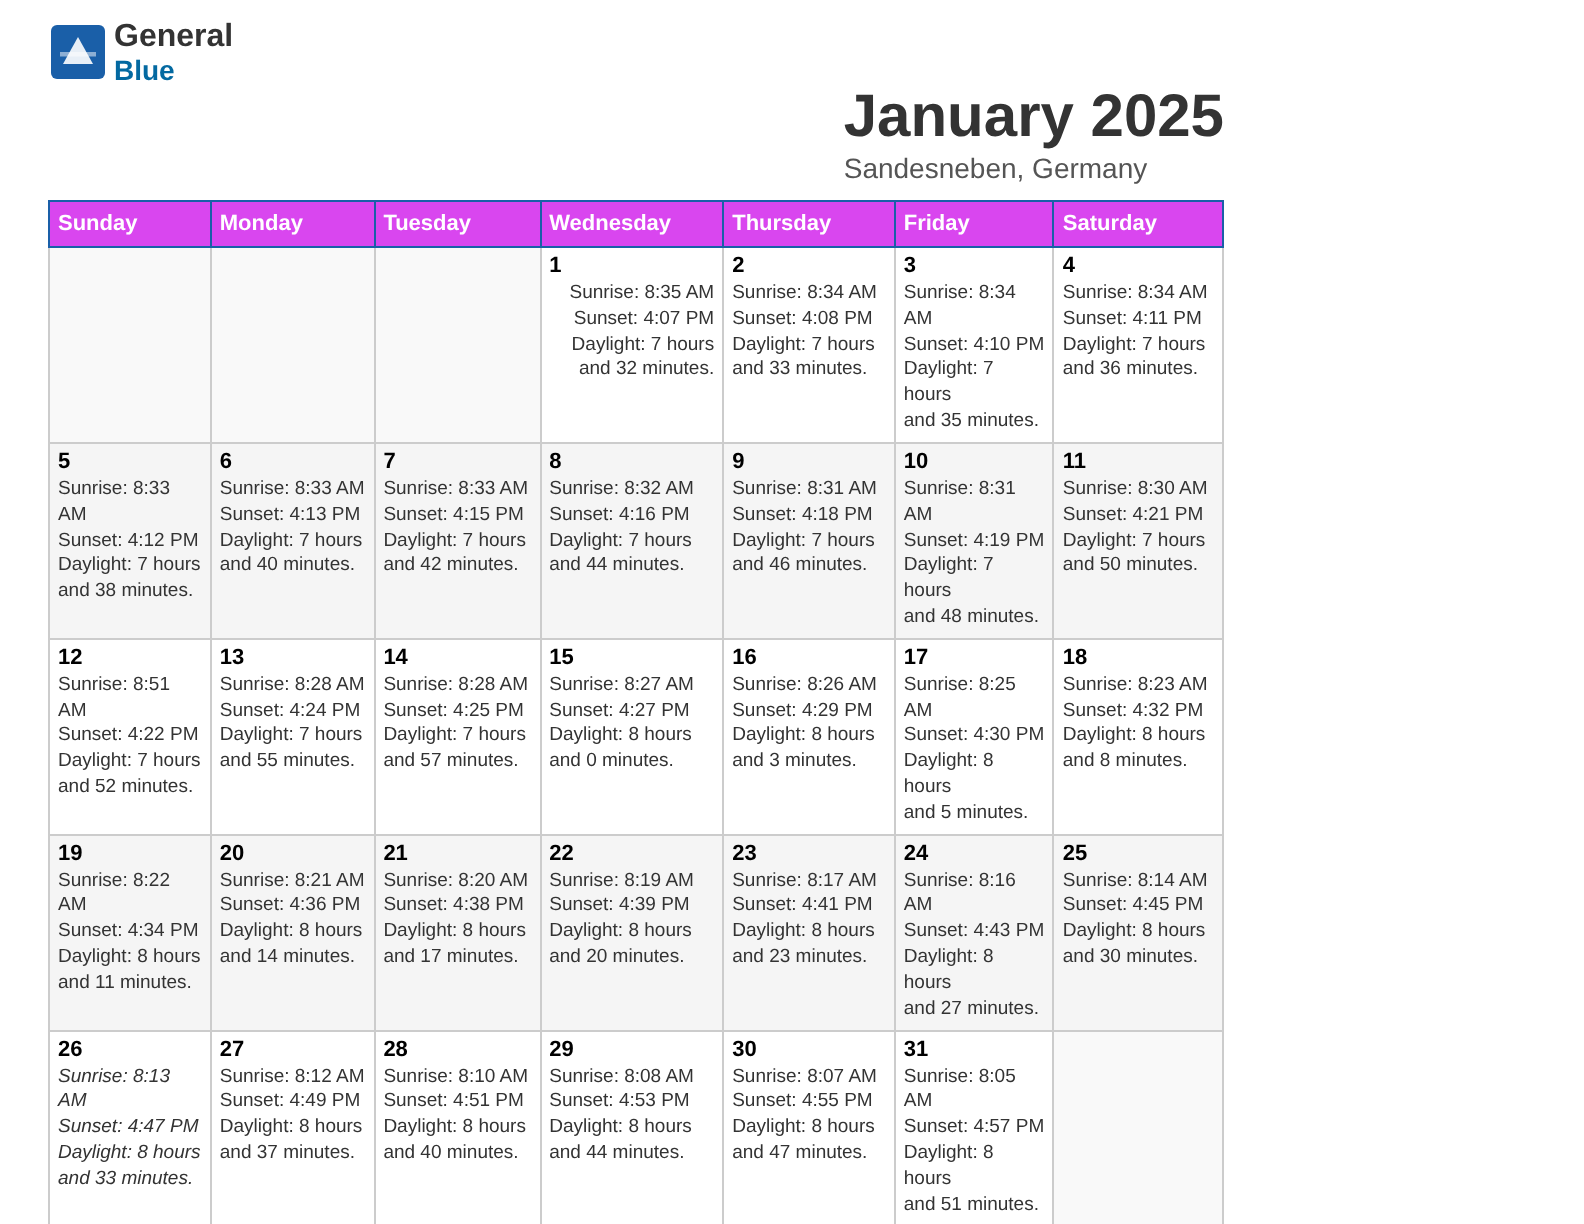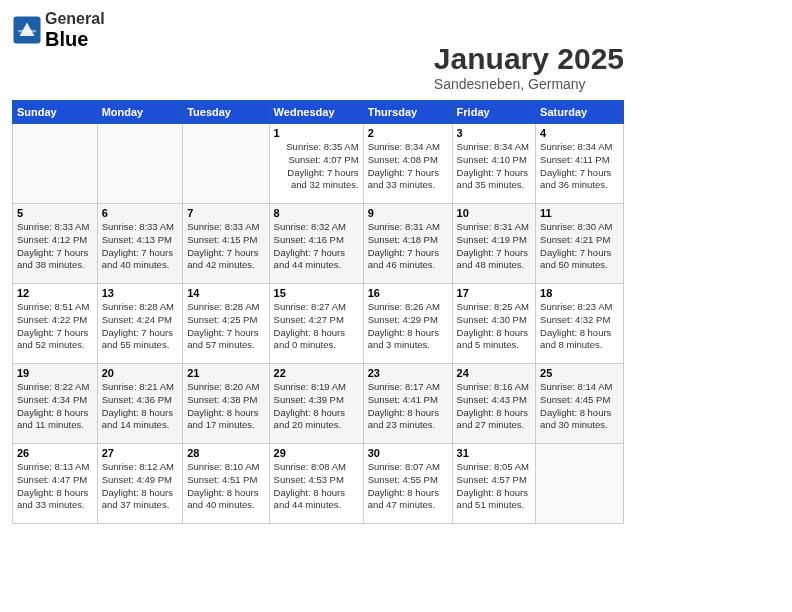--- a/index.html
+++ b/index.html
@@ -6,21 +6,21 @@
     body {
       font-family: Arial, sans-serif;
       background: #fff;
       width: 792px;
       height: 612px;
       overflow: hidden;
     }
     .container {
       width: 636px;
       height: 612px;
-      padding: 10px 12px;
+      padding: 10px 24px;
     }
     .header {
       display: flex;
       justify-content: space-between;
       align-items: flex-start;
       margin-bottom: 8px;
     }
     .logo {
       display: flex;
       align-items: center;
@@ -29,23 +29,23 @@
       display: flex;
       flex-direction: column;
       line-height: 1.1;
     }
     .logo-general {
       font-size: 16px;
       font-weight: bold;
       color: #333;
     }
     .logo-blue {
-      font-size: 20px;
-      font-weight: bold;
-      color: #000000;
+      font-size: 14px;
+      font-weight: bold;
+      color: #0369a1;
     }
     .logo-icon {
       width: 30px;
       height: 30px;
       margin-right: 3px;
     }
     .title-section {
       text-align: left;
       margin-top: 32px;
     }
@@ -57,21 +57,21 @@
     .subtitle {
       font-size: 14px;
       color: #555;
     }
     .calendar {
       width: 100%;
       border-collapse: collapse;
       font-size: 10px;
     }
     .calendar th {
-      background-color: #1d4ed8;
+      background-color: #d946ef;
       color: #fff;
       padding: 5px 4px;
       text-align: left;
       font-size: 11px;
       font-weight: bold;
       border: 1px solid #1a5fa8;
     }
     .calendar td {
       border: 1px solid #ccc;
       vertical-align: top;
@@ -314,21 +314,21 @@
             <div class="day-number">25</div>
             <div class="day-info" style="white-space: pre-line;">Sunrise: 8:14 AM
 Sunset: 4:45 PM
 Daylight: 8 hours
 and 30 minutes.</div>
           </td>
         </tr>
         <tr>
           <td>
             <div class="day-number">26</div>
-            <div class="day-info" style="white-space: pre-line;">Sunrise: 8:13 AM
+            <div class="day-info" style="white-space: pre-line; font-style: italic;">Sunrise: 8:13 AM
 Sunset: 4:47 PM
 Daylight: 8 hours
 and 33 minutes.</div>
           </td>
           <td>
             <div class="day-number">27</div>
             <div class="day-info" style="white-space: pre-line;">Sunrise: 8:12 AM
 Sunset: 4:49 PM
 Daylight: 8 hours
 and 37 minutes.</div>

